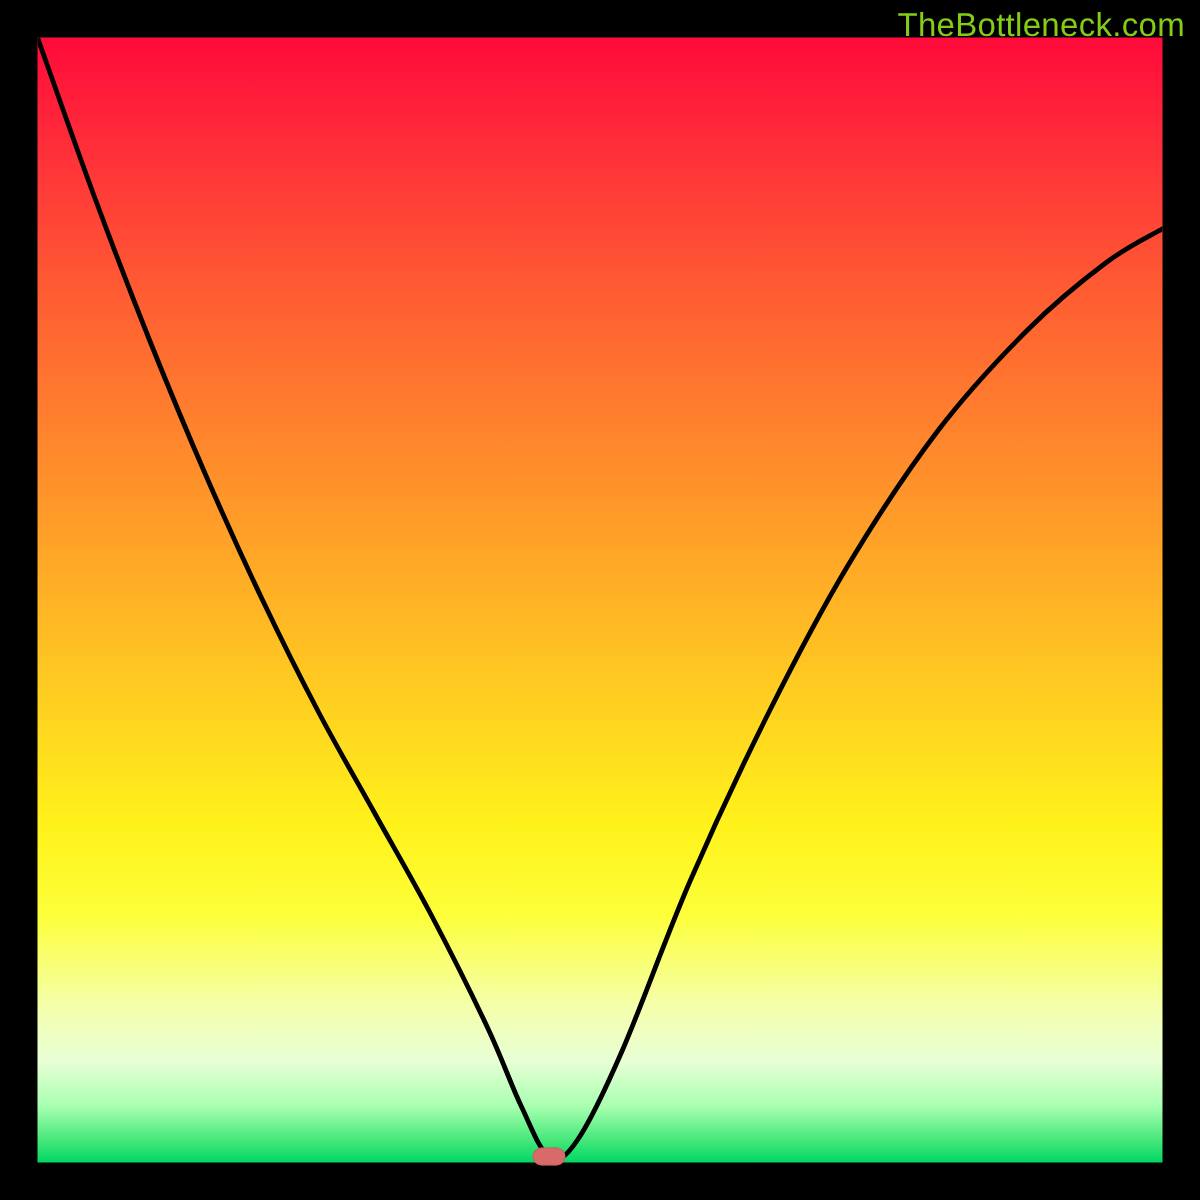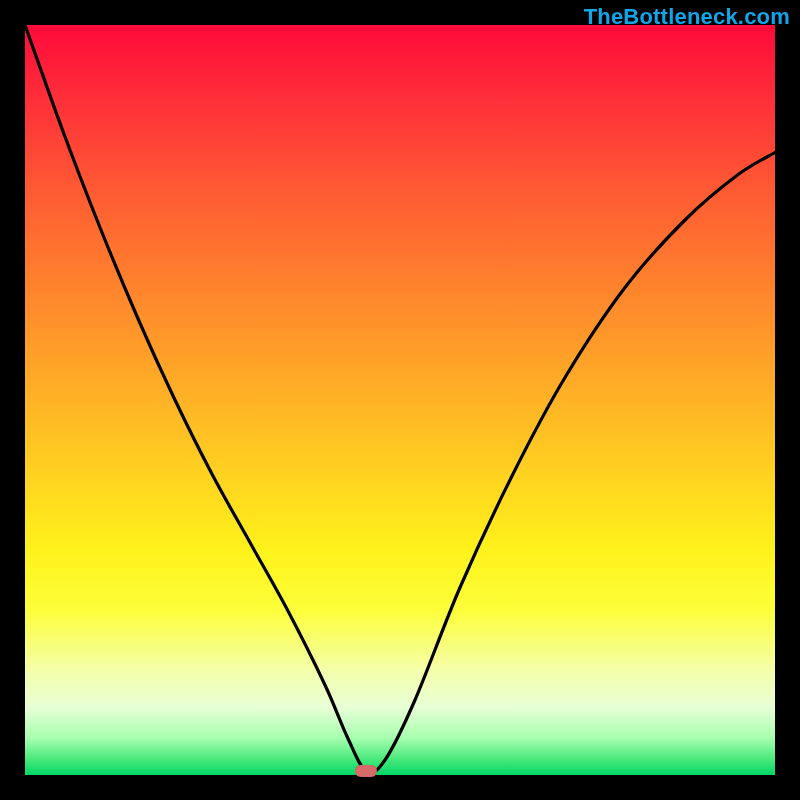--- a/index.html
+++ b/index.html
@@ -52,23 +52,23 @@
     height: 12px;
     border-radius: 6px;
     background: #d96a6a;
     box-shadow: inset 0 0 1px #b04949;
     transform: translate(-50%, -50%);
   }
   .watermark {
     position: absolute;
     top: 4px;
     right: 10px;
-    color: #0ea5e9;
+    color: #84cc16;
     font-size: 22px;
-    font-weight: 700;
+    font-weight: 400;
     letter-spacing: 0.2px;
     user-select: none;
   }
 </style>
 </head>
 <body>
 
 <div class="frame">
 
   <div class="plot-area">

